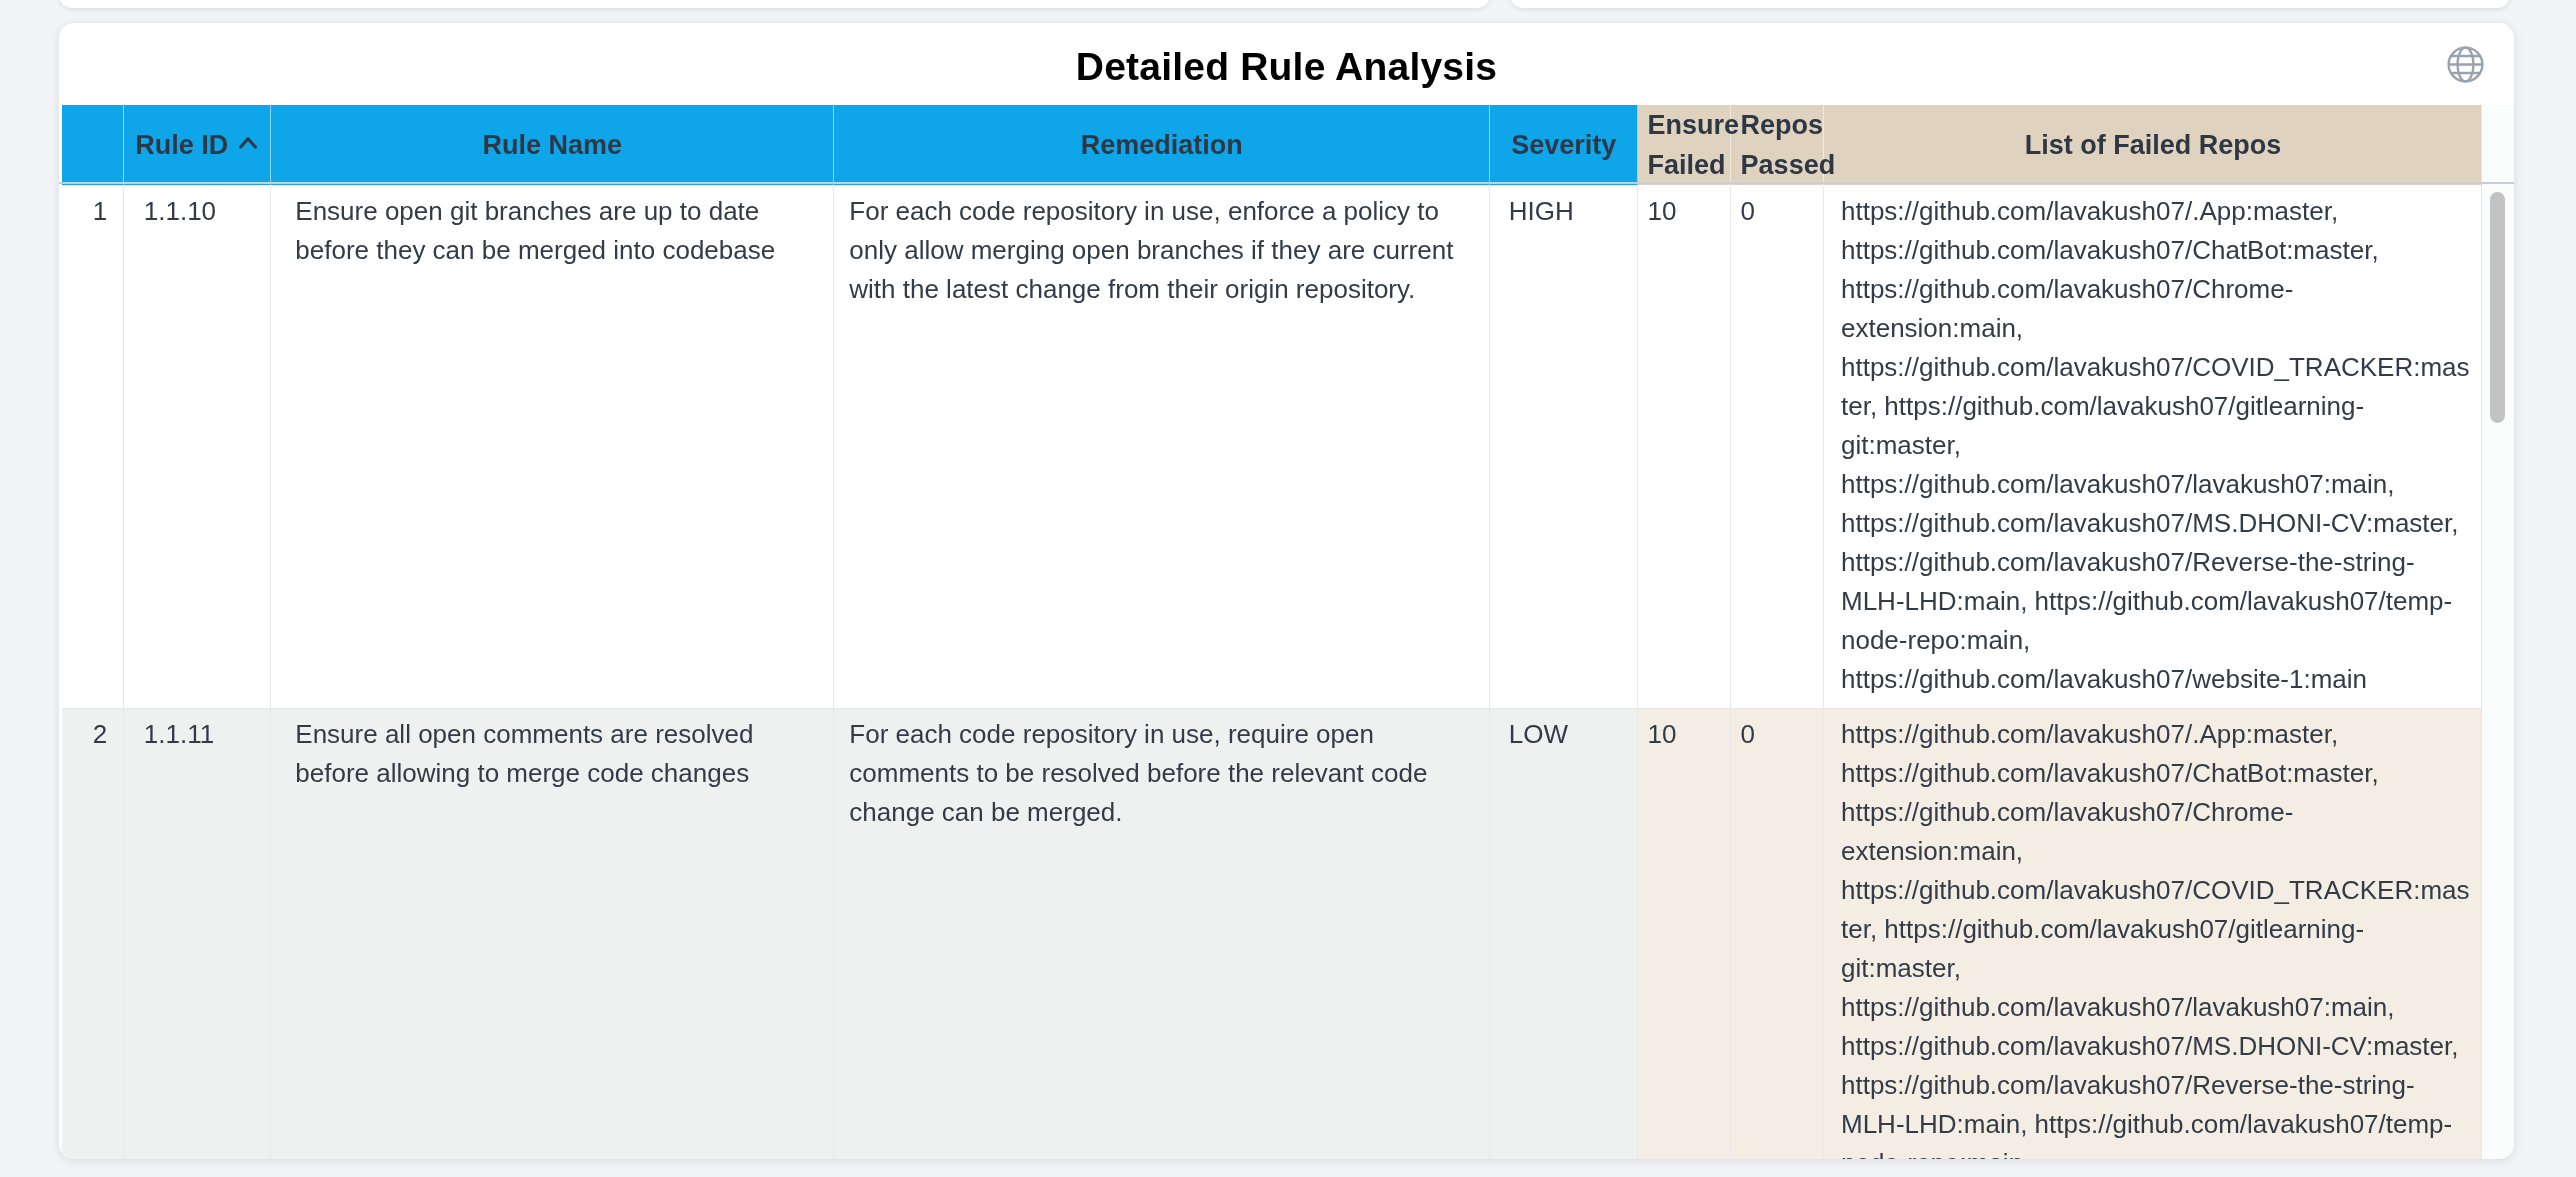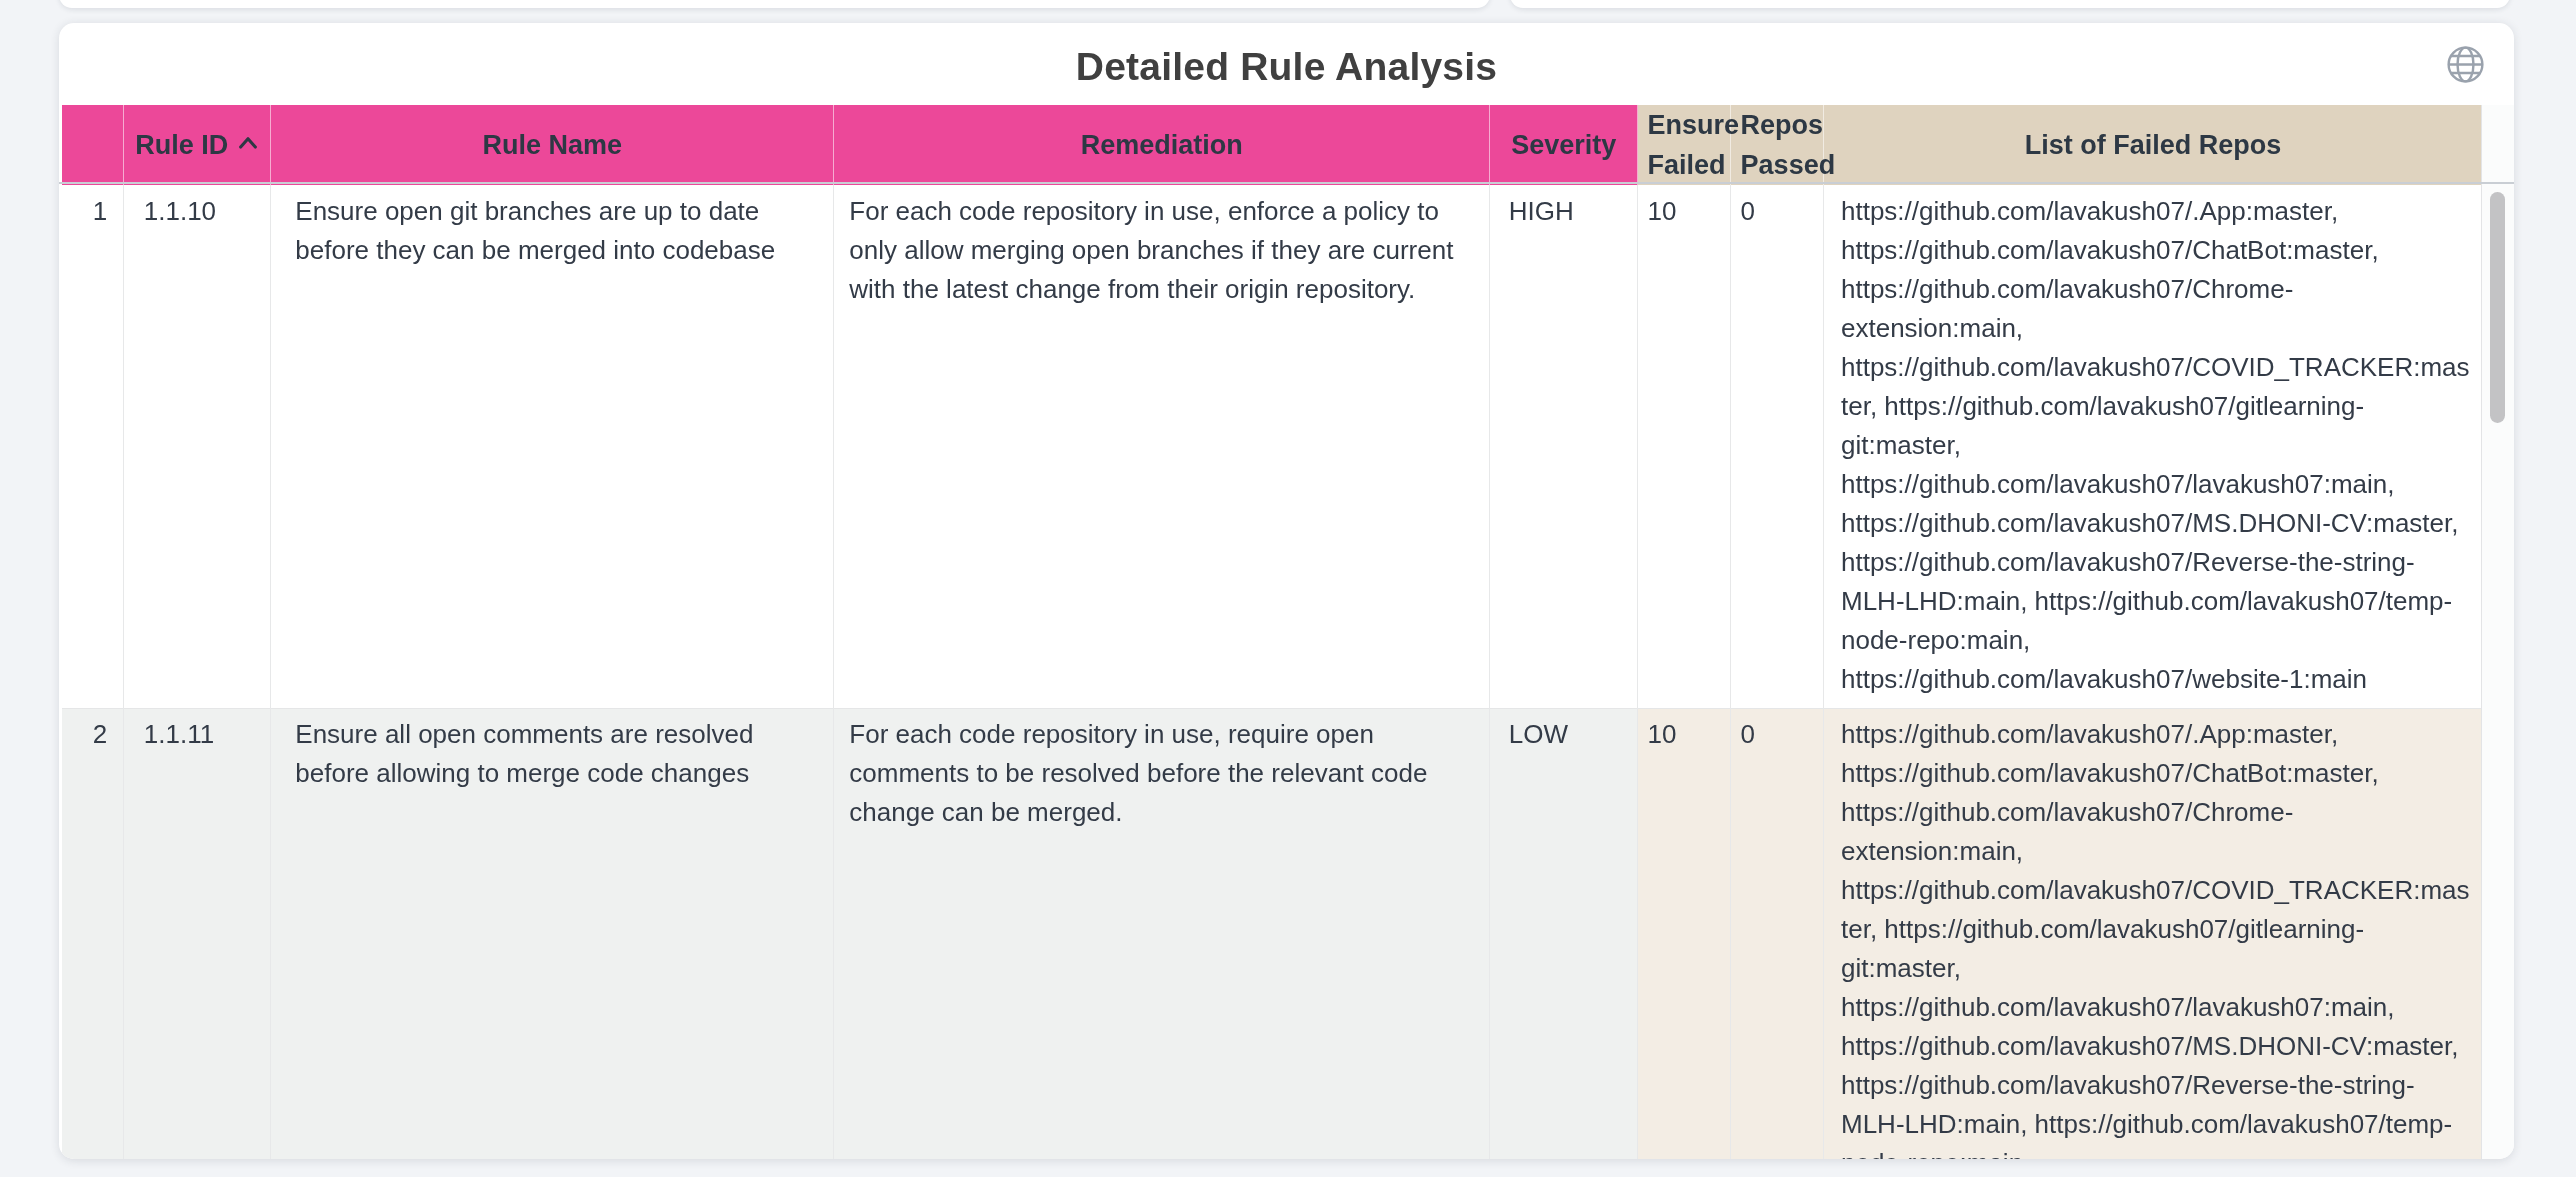--- a/index.html
+++ b/index.html
@@ -24,21 +24,21 @@
     width:2455px;height:1136px;
     background:#ffffff;border-radius:15px;
     box-shadow:0 1.9px 9.3px rgba(30,40,60,0.12);
     overflow:hidden;
   }
   .card-header{
     height:82px;display:flex;align-items:center;justify-content:center;
     padding-top:5.6px;box-sizing:border-box;
   }
   .title{
-    margin:0;font-size:39px;font-weight:700;color:#404040;letter-spacing:0.2px;
+    margin:0;font-size:39px;font-weight:700;color:#000000;letter-spacing:0.2px;
   }
   .globe-btn{
     position:absolute;top:18.5px;right:26px;width:45px;height:45px;
     background:transparent;border:none;padding:0;cursor:pointer;
   }
   .header-underline{
     position:absolute;left:0;top:159px;width:2455px;height:1.9px;
     background:#c9ced4;z-index:6;
   }
 
@@ -46,21 +46,21 @@
     position:absolute;left:2.8px;top:82px;
     width:2419px;table-layout:fixed;border-collapse:collapse;
   }
   thead th{
     height:77px;vertical-align:middle;text-align:center;
     font-size:27px;font-weight:700;color:#2d3844;line-height:40px;
     border-right:0.9px solid rgba(255,255,255,0.55);
     padding:0 9.3px;box-sizing:border-box;
   }
   thead th:last-child{border-right:none;}
-  th.blue{background:#ec4899;}
+  th.blue{background:#0ea5e9;}
   th.tan{background:#dfd3bf;}
   .sort-caret{margin-left:9.3px;position:relative;top:-1.9px;}
 
   tbody td{
     vertical-align:top;font-size:26px;line-height:39px;color:#333b47;
     border-right:0.9px solid #e7e8e9;
     padding:6.5px 9.3px 9.3px 9.3px;box-sizing:border-box;
     background:#ffffff;
     overflow-wrap:break-word;
   }

